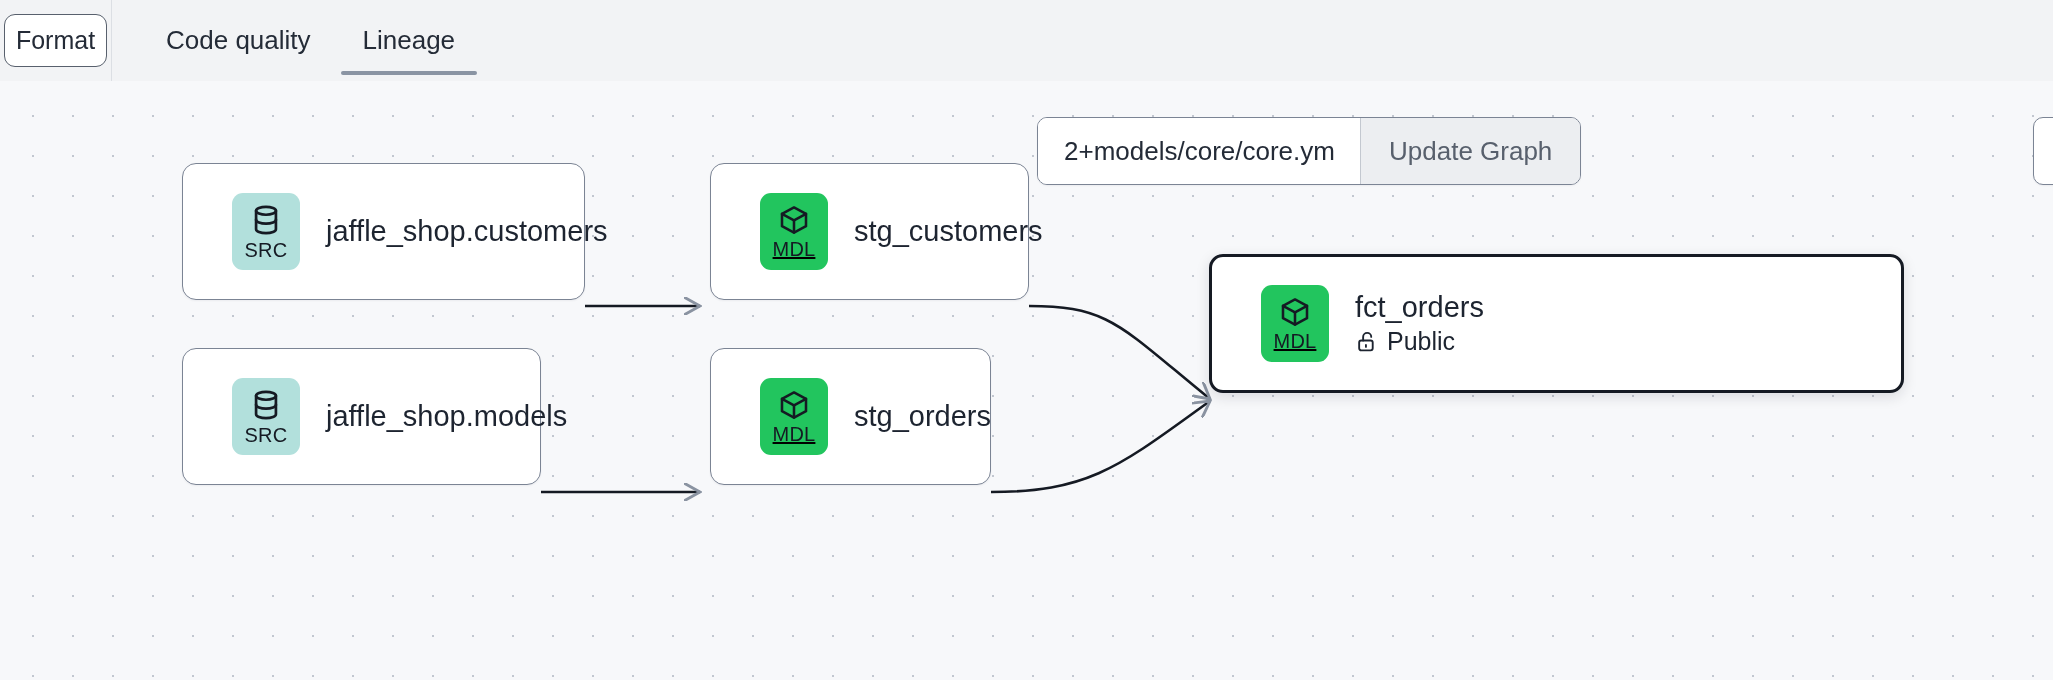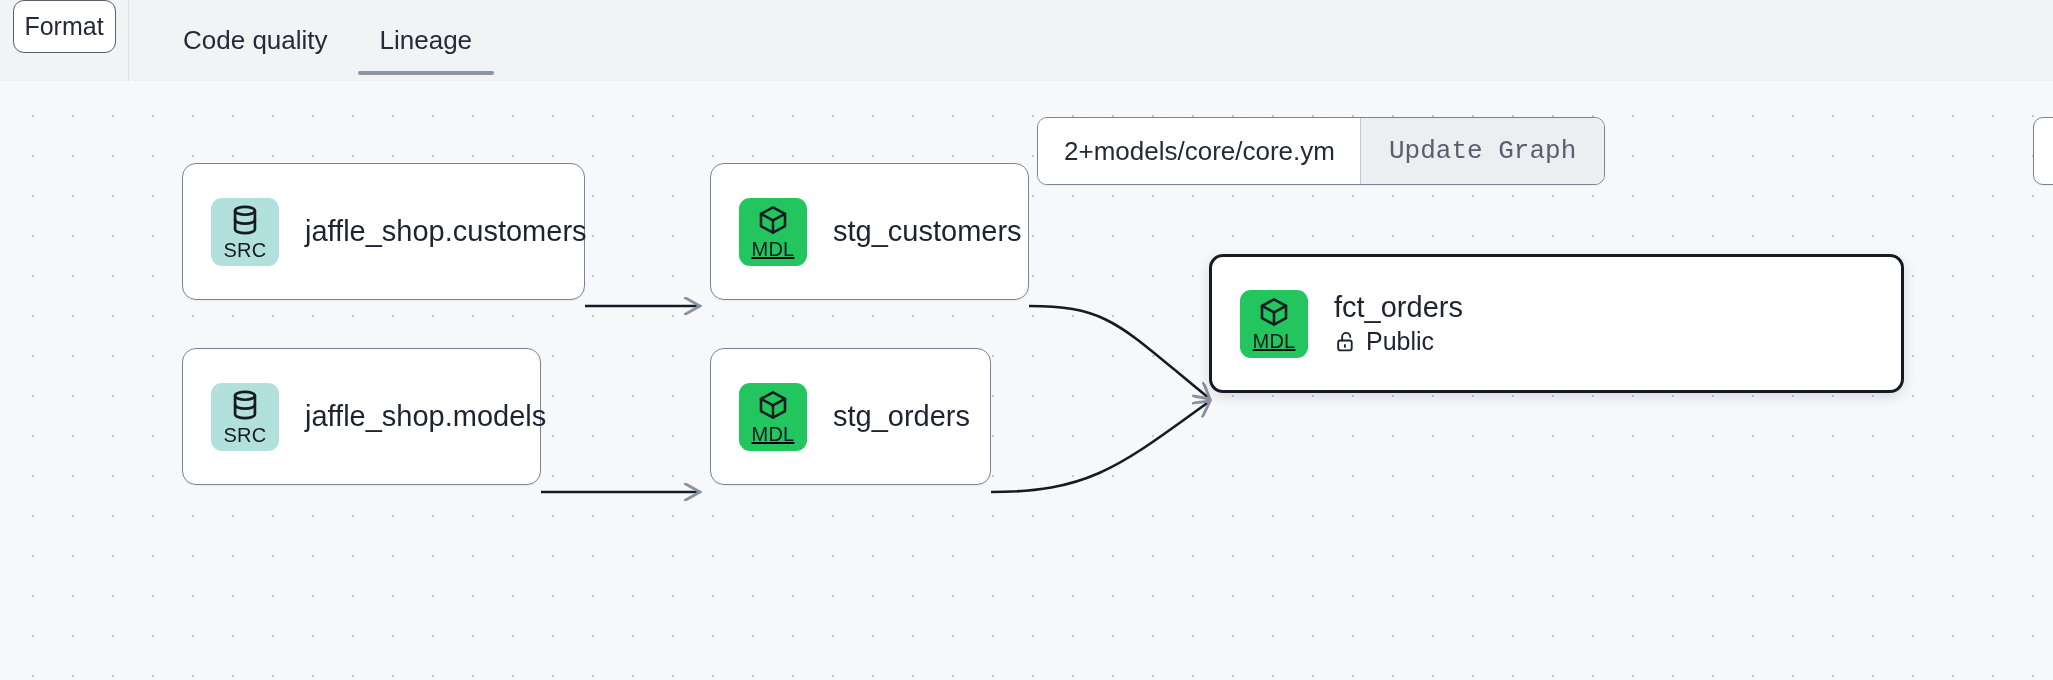--- a/index.html
+++ b/index.html
@@ -12,22 +12,22 @@
   #app { position: relative; width: 2053px; height: 680px; }
 
   
   .header {
     position: absolute; top: 0; left: 0;
     width: 2053px; height: 81px;
     background: #f2f3f5;
     display: flex; align-items: center;
   }
   .header-left {
-    width: 129px; height: 81px;
-    display: flex; justify-content: center;
+    width: 112px; height: 81px;
+    display: flex; align-items: center; justify-content: center;
     border-right: 1.5px solid #dcdfe4;
     background: #f2f3f5;
   }
   .format-btn {
     width: 103px; height: 53px;
     background: #ffffff;
     border: 1.5px solid #58606d;
     border-radius: 11px;
     color: #242b37;
     font-size: 25px;
@@ -69,25 +69,26 @@
     border-radius: 14px;
     display: flex; align-items: center;
     box-shadow: 0 1px 2px rgba(20,25,35,.05);
     cursor: pointer;
   }
   .node.selected {
     border: 3px solid #151a23;
     box-shadow: 0 4px 14px rgba(20,25,35,.13);
   }
   .badge {
-    width: 68px; height: 68px;
+    width: 68px; height: 77px;
     border-radius: 11px;
     display: flex; flex-direction: column;
     align-items: center; justify-content: center;
     flex: 0 0 auto;
+    margin-left: 21px;
   }
   .badge.src { background: #b2e0dc; }
   .badge.mdl { background: #22c55e; text-decoration: underline; }
   .badge svg { display: block; }
   .badge-label {
     font-size: 20px; color: #151a23; line-height: 1;
     margin-top: 3px; letter-spacing: .2px;
     font-family: "Liberation Sans", sans-serif;
   }
   .node-body { display: flex; flex-direction: column; justify-content: center; }
@@ -116,21 +117,21 @@
     font-size: 26px; color: #242b37;
     padding: 0 26px; height: 100%;
     font-family: "Liberation Sans", sans-serif;
     width: 322px;
   }
   .update-btn {
     background: #eceef1;
     border: none; border-left: 1.6px solid #c3c8d0;
     font-size: 26px; color: #58606d;
     padding: 0 28px; cursor: pointer;
-    font-family: Liberation Mono, monospace;
+    font-family: Liberation Sans, sans-serif;
     white-space: nowrap;
   }
   .edge-control {
     position: absolute;
     border: 1.6px solid #7b8494;
     border-radius: 10px;
     background: #ffffff;
     box-shadow: 0 1px 2px rgba(20,25,35,.05);
   }
 </style>

